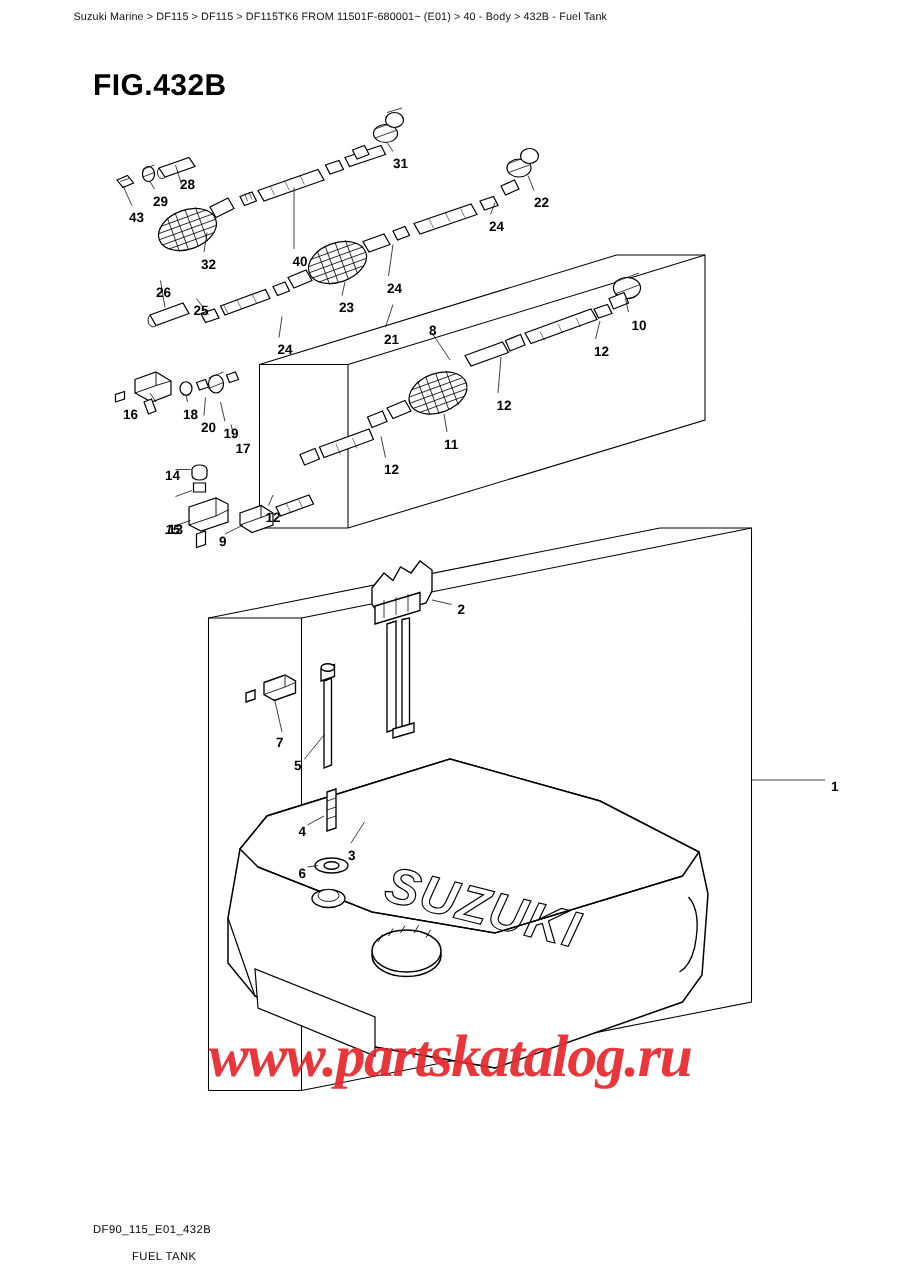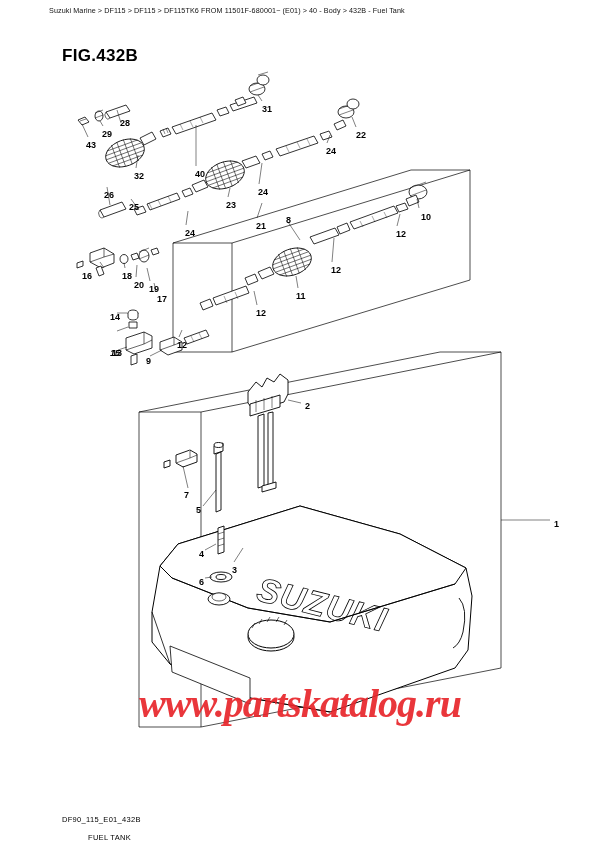--- a/index.html
+++ b/index.html
@@ -28,21 +28,21 @@
     color: #111;
     padding-left: 41px;
   }
   .breadcrumb .sep { padding: 0 2px; }
 
   
   .fig-title {
     position: absolute;
     top: 46px;
     left: 62px;
-    font-size: 17px;
+    font-size: 20px;
     font-weight: bold;
     letter-spacing: 0.3px;
   }
 
   
   .footer-code {
     position: absolute;
     left: 62px;
     top: 815px;
     font-size: 7.5px;

